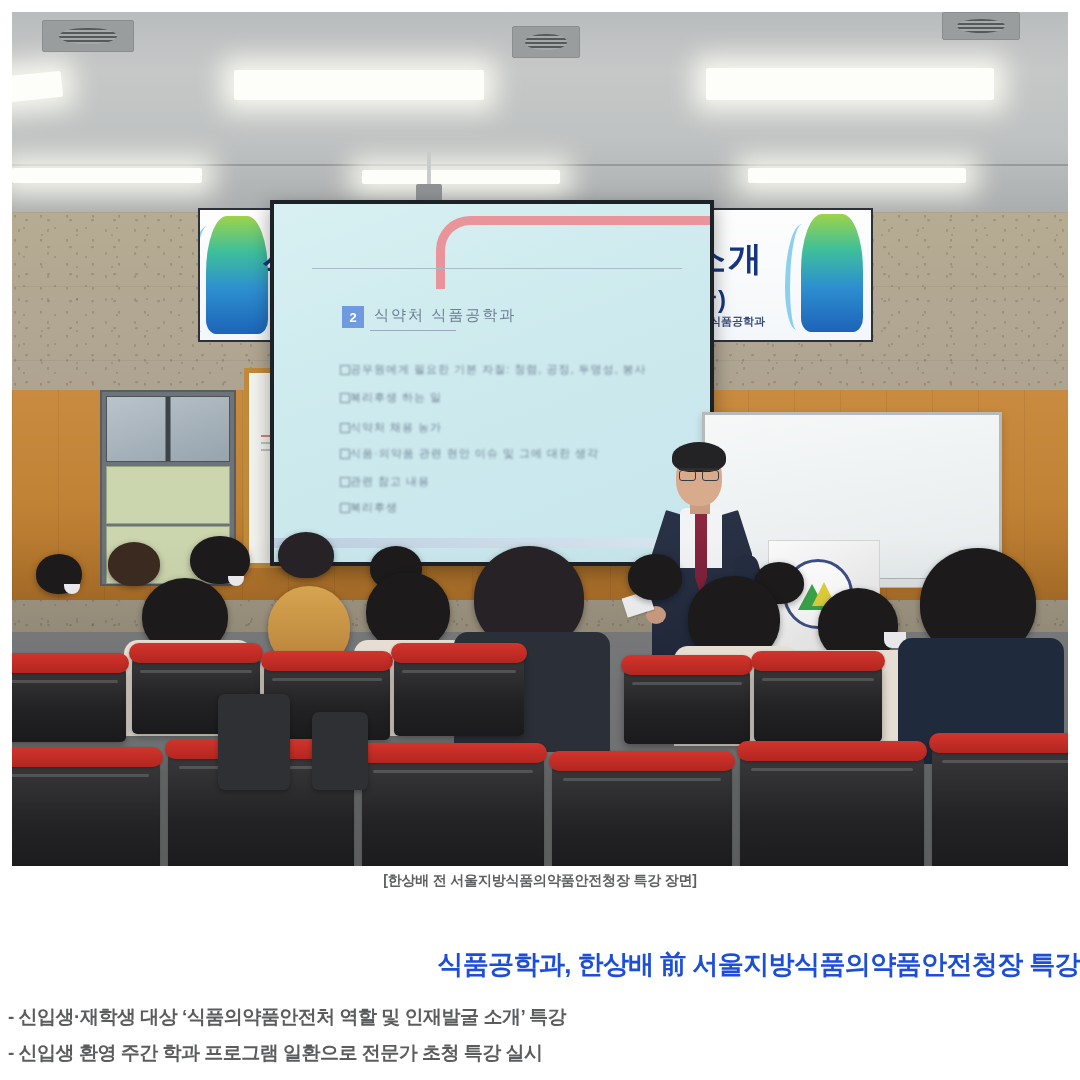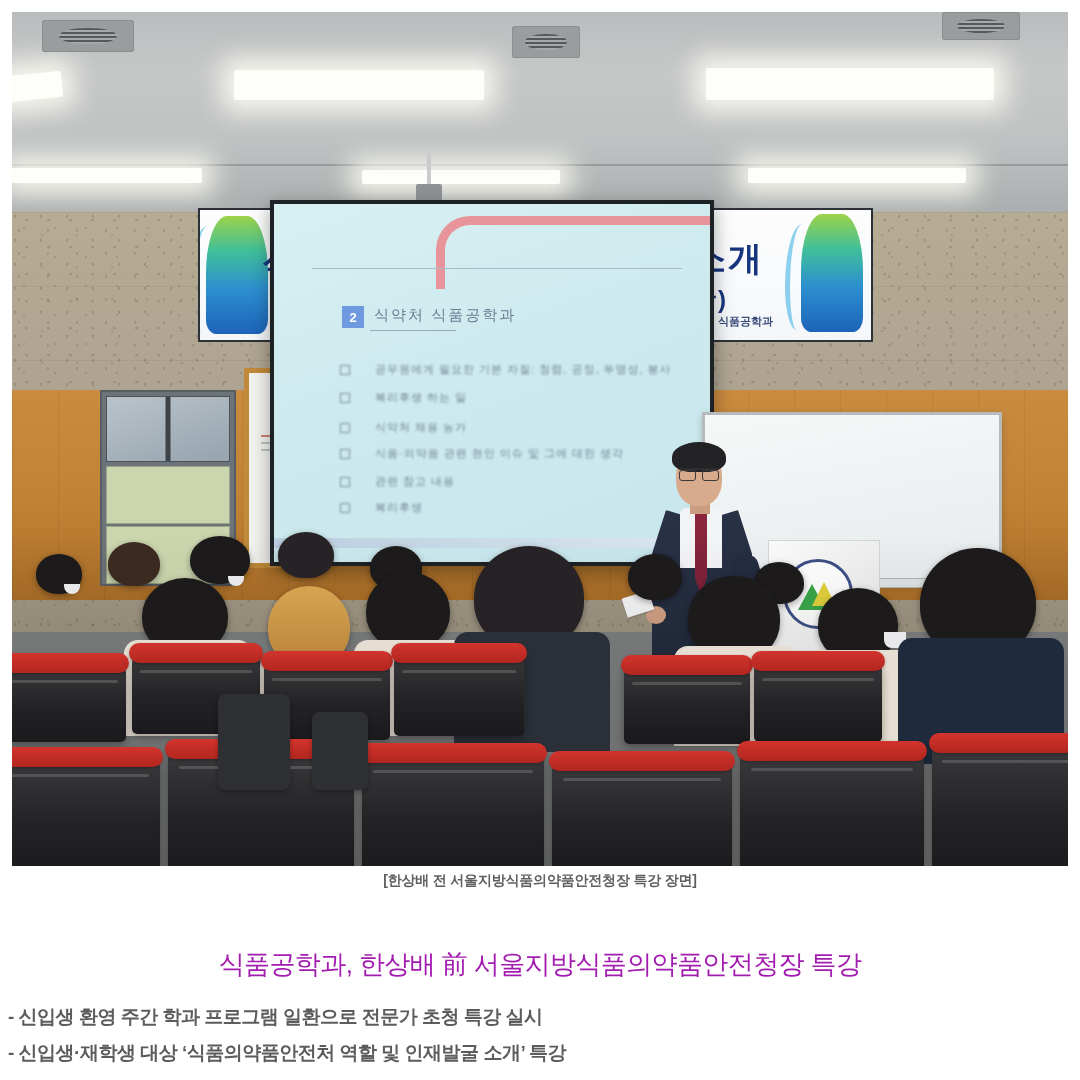--- a/index.html
+++ b/index.html
@@ -124,21 +124,21 @@
     position:absolute;
     color:#17357e;
     font-weight:700;
     white-space:nowrap;
     letter-spacing:2px;
     filter: blur(.5px);
   }
   .bt-1{ left:62px; top:30px; font-size:34px; }
   .bt-2{ left:6px; top:26px; font-size:34px; }
   .bt-3{ left:6px; top:74px; font-size:24px; }
-  .bt-4{ left:32px; top:104px; font-size:11px; color:#3a4a7a; letter-spacing:0; }
+  .bt-4{ left:24px; top:104px; font-size:11px; color:#3a4a7a; letter-spacing:0; }
 
   
   .screen-frame{
     position:absolute;
     left:258px; top:188px;
     width:444px; height:366px;
     background:#1d2227;
     padding:4px;
     box-sizing:border-box;
     box-shadow:0 6px 18px rgba(0,0,0,.35);
@@ -193,21 +193,21 @@
   .sec-underline{
     position:absolute;
     left:96px; top:126px; width:86px; height:1px;
     background:#9aa9bb;
   }
   .bullet-row{
     position:absolute;
     left:66px;
     display:flex;
     align-items:center;
-    gap:25px;
+    gap:0;
     color:#4d5b70;
     font-size:11px;
     letter-spacing:1px;
     white-space:nowrap;
     opacity:.72;
     filter: blur(.8px);
   }
   .bullet-box{
     display:inline-block;
     width:8px;height:8px;
@@ -453,24 +453,24 @@
     text-align:center;
     font-size:14px;
     font-weight:700;
     color:#5d5f61;
     letter-spacing:-.2px;
   }
   .headline{
     position:absolute;
     left:0; right:0;
     top:930px;
-    text-align:center;
+    text-align:right;
     font-size:26px;
-    font-weight:400;
-    color:#a21caf;
+    font-weight:700;
+    color:#1d4ed8;
     letter-spacing:-.6px;
   }
   .bullets{
     position:absolute;
     left:8px;
     top:1004px;
     right:20px;
   }
   .bullets li{
     list-style:none;
@@ -641,15 +641,15 @@
     </div>
 
   </div>
 </div>
 
 <div class="caption">[한상배 전 서울지방식품의약품안전청장 특강 장면]</div>
 
 <h1 class="headline">식품공학과, 한상배 前 서울지방식품의약품안전청장 특강</h1>
 
 <ul class="bullets">
+  <li>- 신입생·재학생 대상 ‘식품의약품안전처 역할 및 인재발굴 소개’ 특강</li>
   <li>- 신입생 환영 주간 학과 프로그램 일환으로 전문가 초청 특강 실시</li>
-  <li>- 신입생·재학생 대상 ‘식품의약품안전처 역할 및 인재발굴 소개’ 특강</li>
 </ul>
 
 </body></html>

